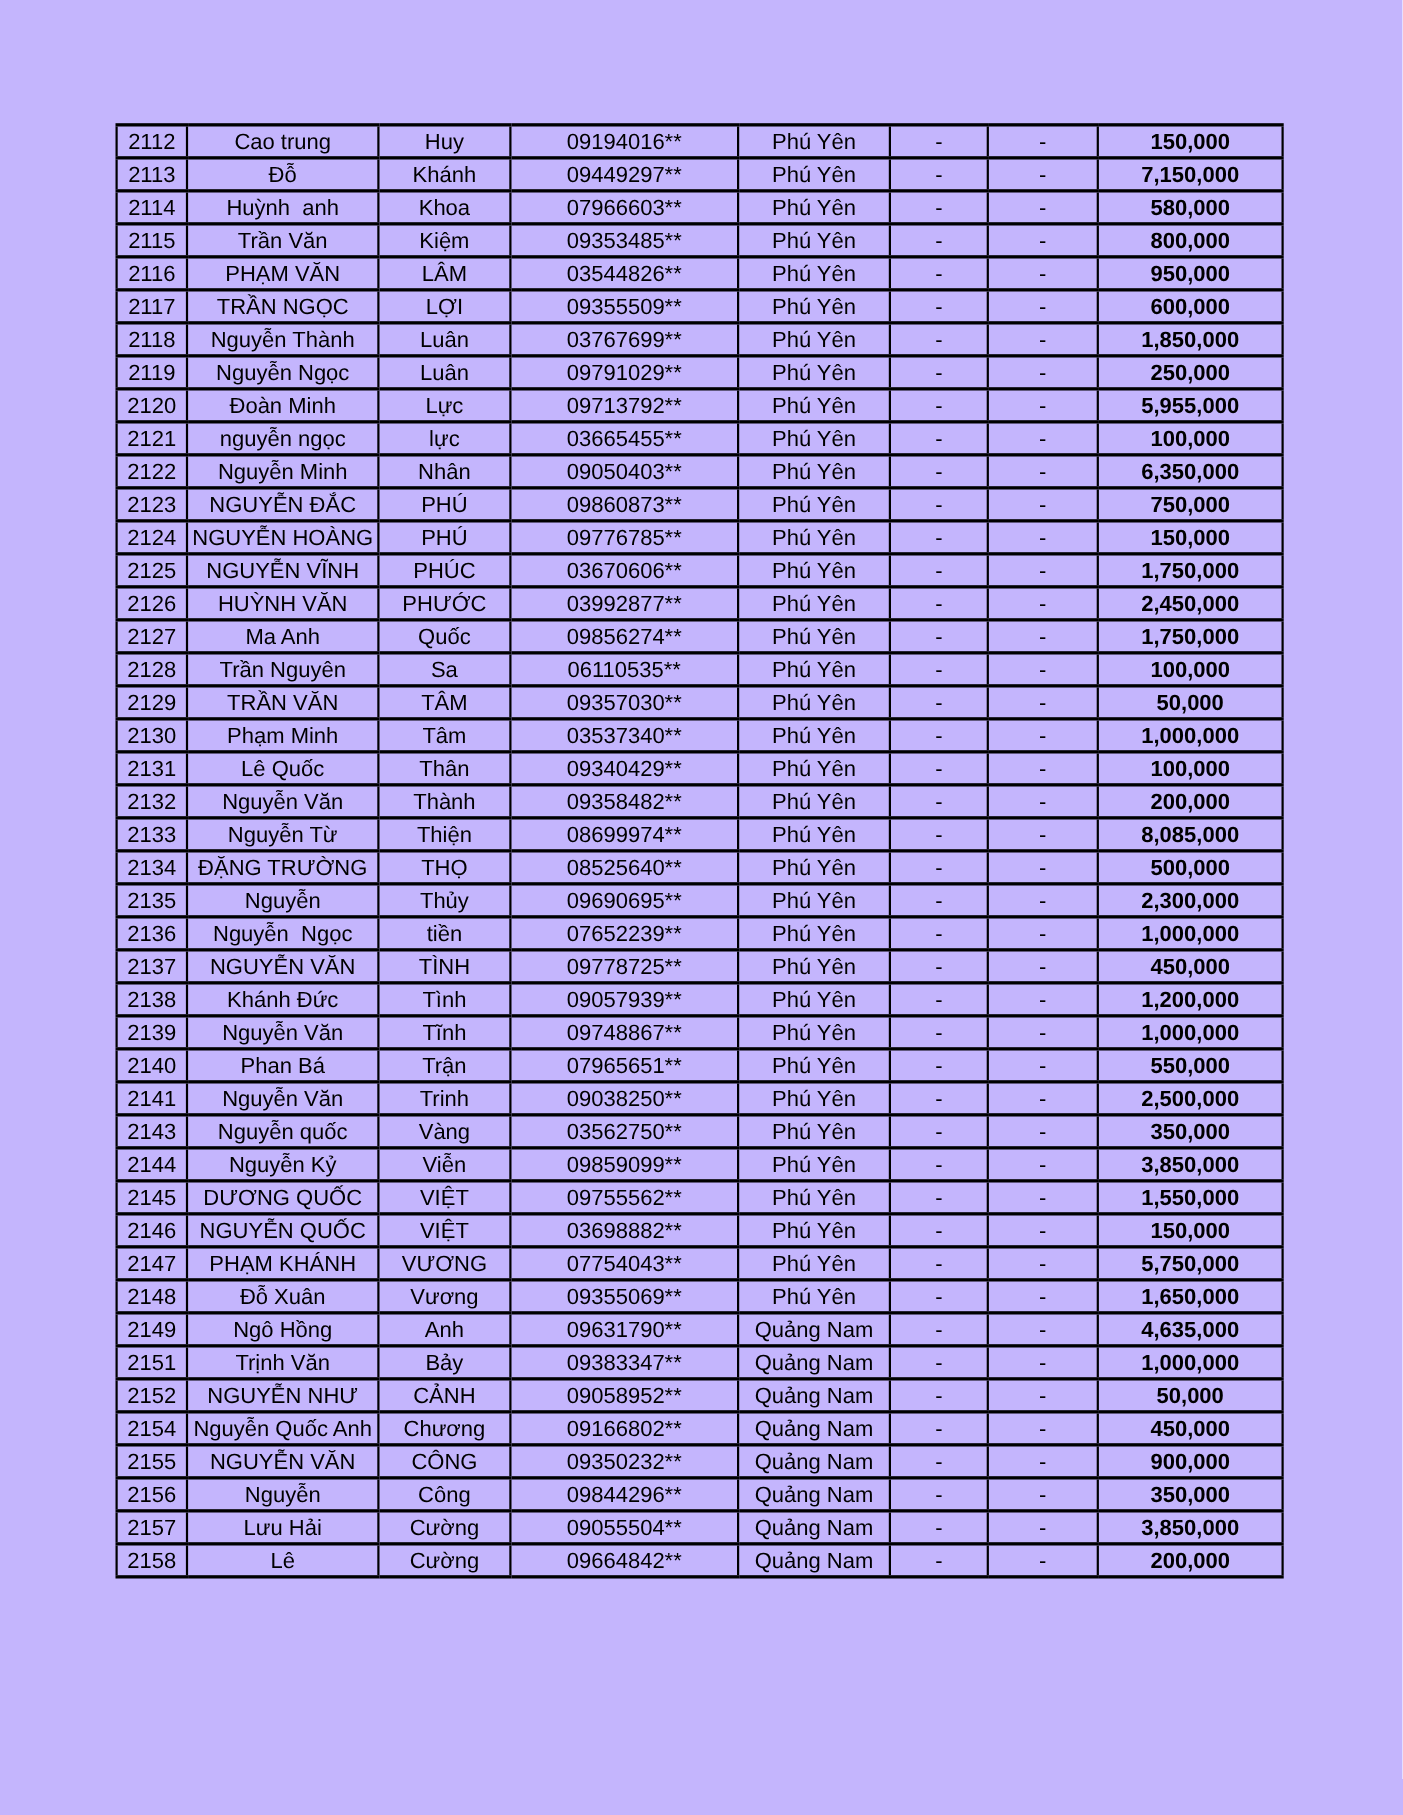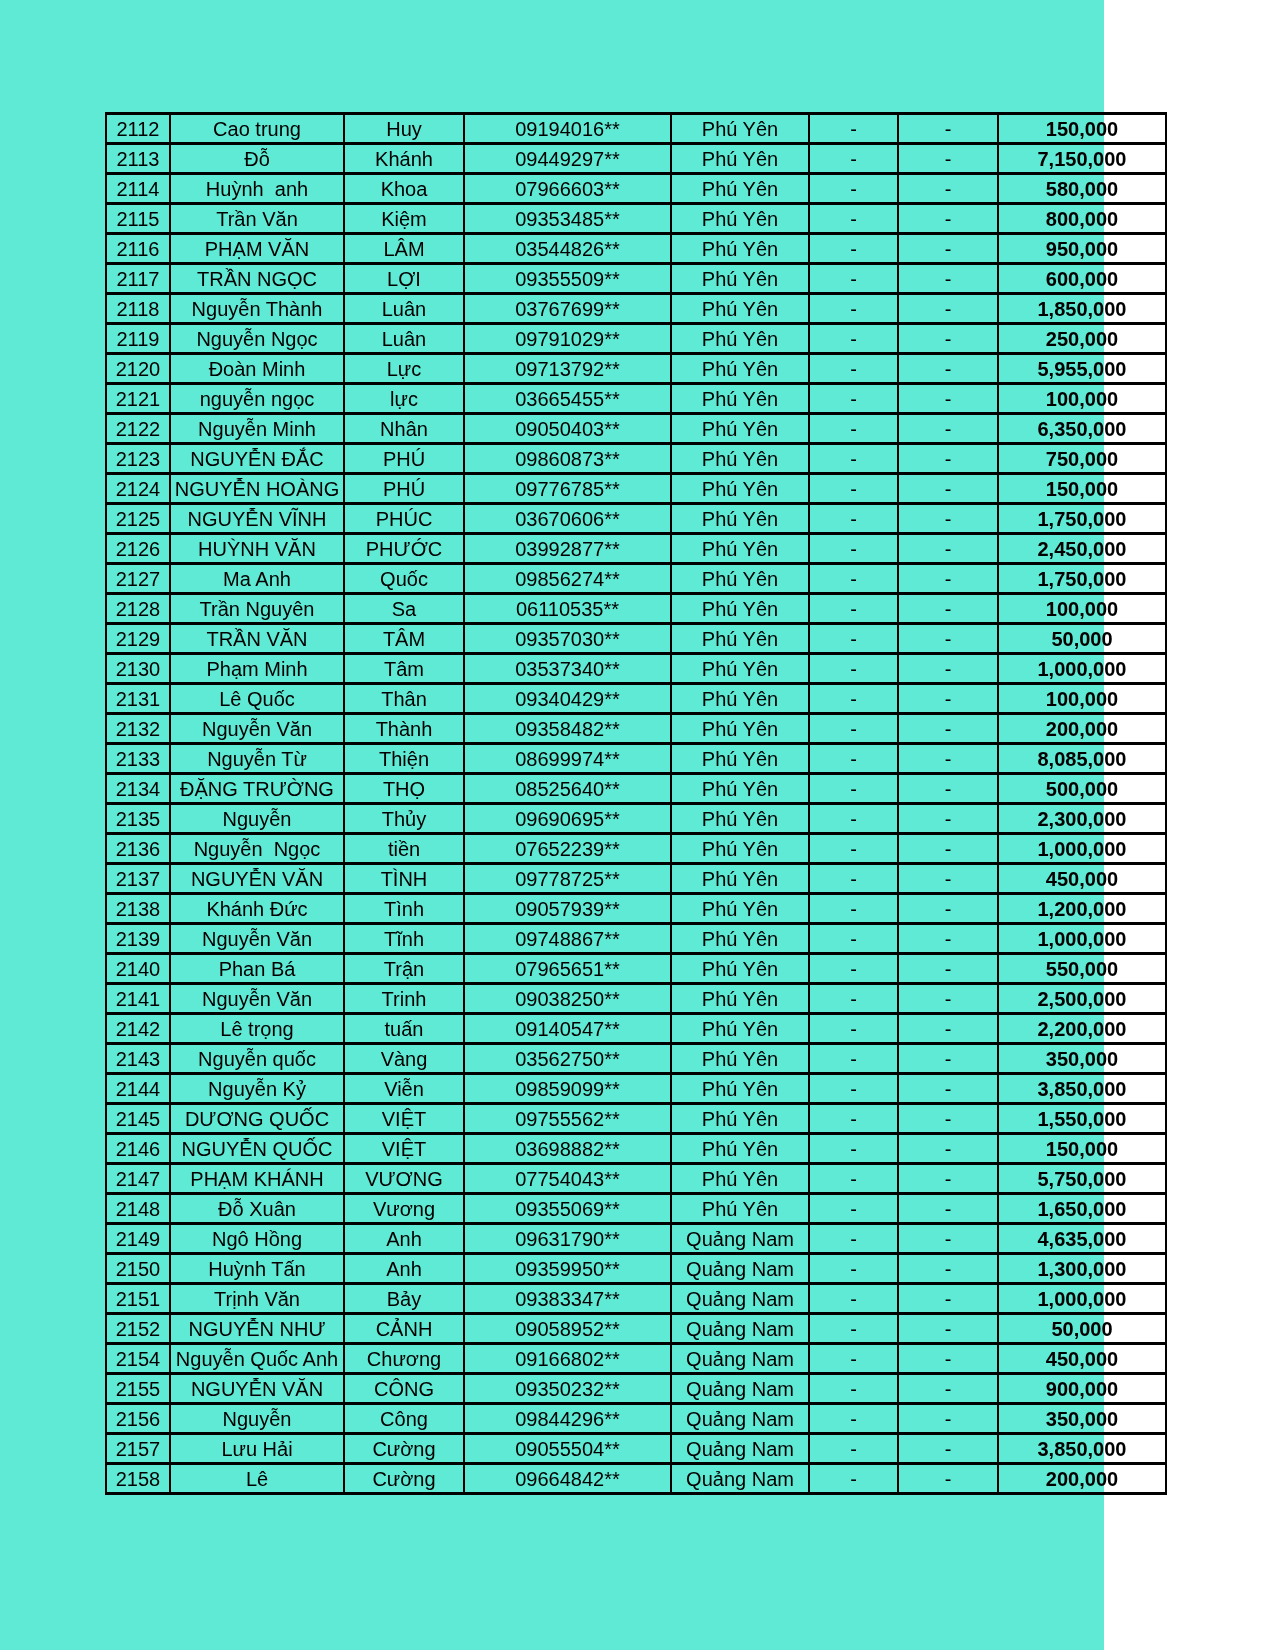--- a/index.html
+++ b/index.html
@@ -2,23 +2,23 @@
 <html><head>
 <meta charset="utf-8">
 <style>
   html, body {
     margin: 0;
     padding: 0;
     background: #ffffff;
   }
   .page {
     position: relative;
-    width: 1104px;
+    width: 1275px;
     height: 1650px;
-    background: #5eead4;
+    background: #c4b5fd;
     font-family: "Liberation Sans", "DejaVu Sans", sans-serif;
     color: #000000;
   }
   table.data-table {
     position: absolute;
     left: 105px;
     top: 112px;
     width: 1060px;
     border-collapse: collapse;
     table-layout: fixed;
@@ -358,30 +358,20 @@
     <td class="c0">2141</td>
     <td class="c1">Nguyễn Văn</td>
     <td class="c2">Trinh</td>
     <td class="c3">09038250**</td>
     <td class="c4">Phú Yên</td>
     <td class="c5">-</td>
     <td class="c6">-</td>
     <td class="c7">2,500,000</td>
   </tr>
         <tr>
-    <td class="c0">2142</td>
-    <td class="c1">Lê trọng</td>
-    <td class="c2">tuấn</td>
-    <td class="c3">09140547**</td>
-    <td class="c4">Phú Yên</td>
-    <td class="c5">-</td>
-    <td class="c6">-</td>
-    <td class="c7">2,200,000</td>
-  </tr>
-        <tr>
     <td class="c0">2143</td>
     <td class="c1">Nguyễn quốc</td>
     <td class="c2">Vàng</td>
     <td class="c3">03562750**</td>
     <td class="c4">Phú Yên</td>
     <td class="c5">-</td>
     <td class="c6">-</td>
     <td class="c7">350,000</td>
   </tr>
         <tr>
@@ -436,30 +426,20 @@
   </tr>
         <tr>
     <td class="c0">2149</td>
     <td class="c1">Ngô Hồng</td>
     <td class="c2">Anh</td>
     <td class="c3">09631790**</td>
     <td class="c4">Quảng Nam</td>
     <td class="c5">-</td>
     <td class="c6">-</td>
     <td class="c7">4,635,000</td>
-  </tr>
-        <tr>
-    <td class="c0">2150</td>
-    <td class="c1">Huỳnh Tấn</td>
-    <td class="c2">Anh</td>
-    <td class="c3">09359950**</td>
-    <td class="c4">Quảng Nam</td>
-    <td class="c5">-</td>
-    <td class="c6">-</td>
-    <td class="c7">1,300,000</td>
   </tr>
         <tr>
     <td class="c0">2151</td>
     <td class="c1">Trịnh Văn</td>
     <td class="c2">Bảy</td>
     <td class="c3">09383347**</td>
     <td class="c4">Quảng Nam</td>
     <td class="c5">-</td>
     <td class="c6">-</td>
     <td class="c7">1,000,000</td>

